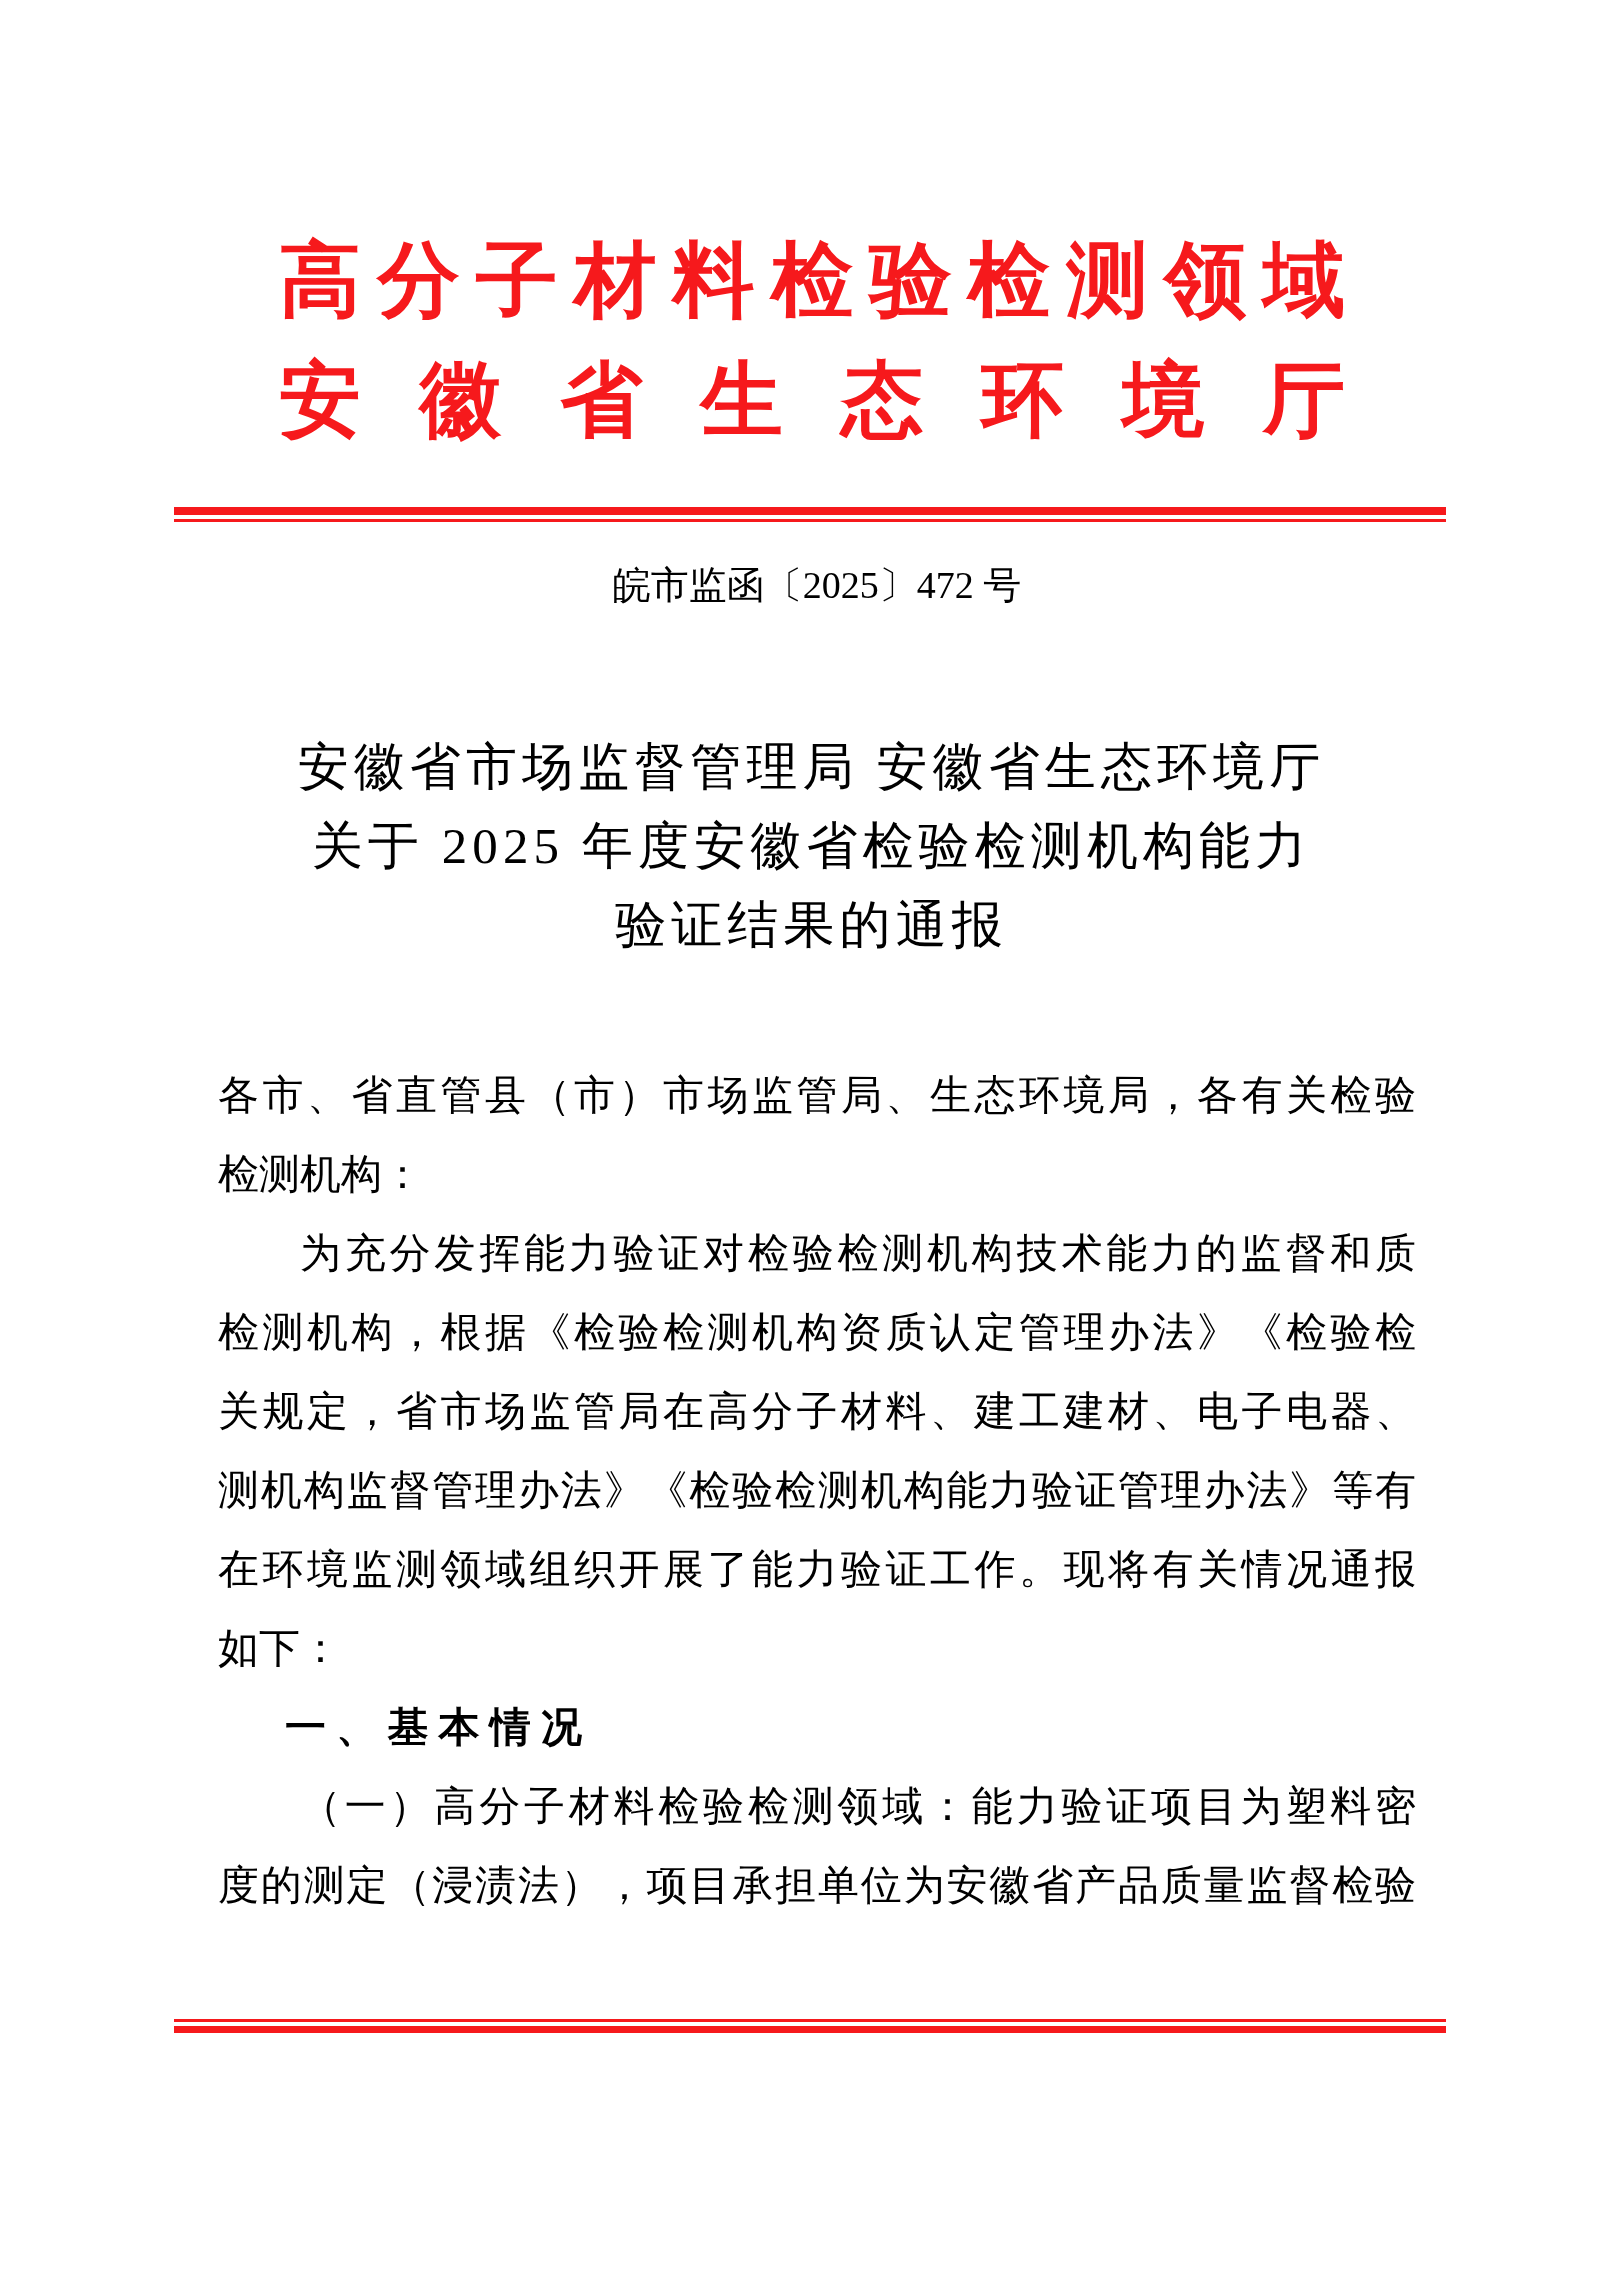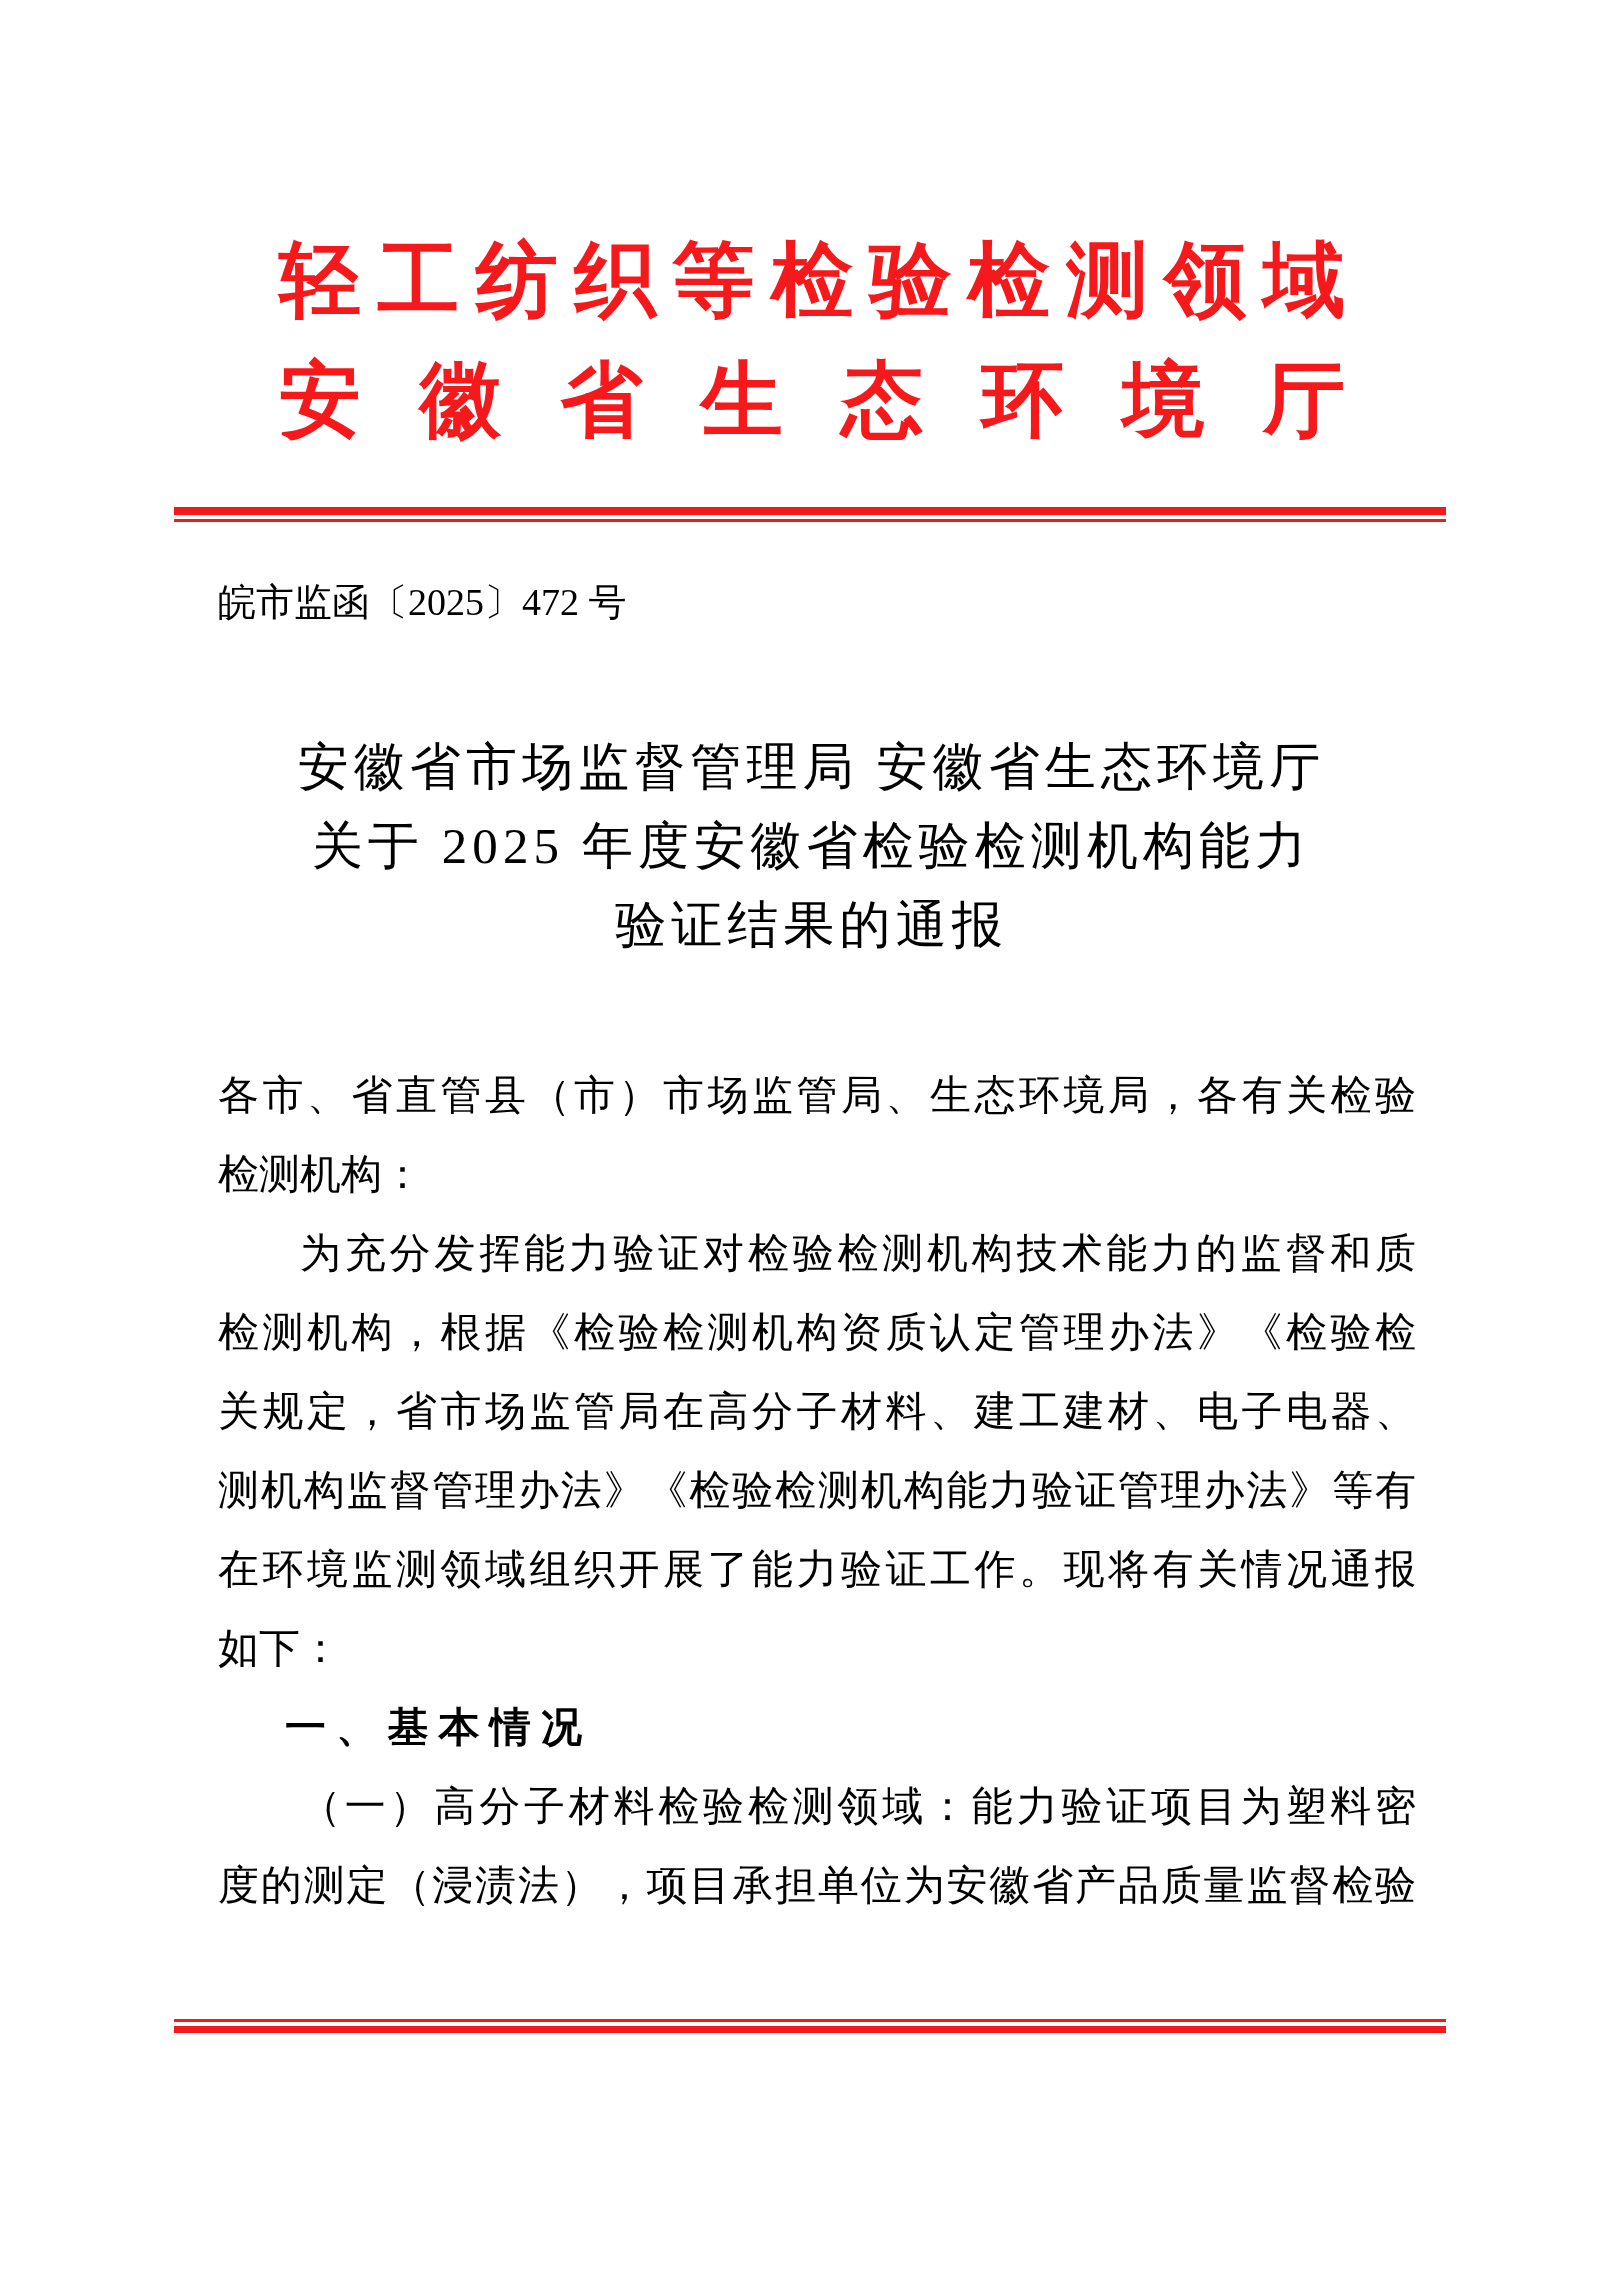--- a/index.html
+++ b/index.html
@@ -36,24 +36,24 @@
   .rule-top { top: 507px; }
   .rule-bottom { top: 2019px; }
   .rule .thick { height: 7.7px; background: var(--red, #f6191c); }
   .rule .thin  { height: 3.1px;  background: var(--red, #f6191c); }
   .rule-top .thin { margin-top: 4.1px; }
   .rule-bottom .thick { margin-top: 3.6px; }
 
   
   .doc-number {
     position: absolute;
-    top: 574px;
+    top: 557px;
     left: 218px;
     width: 1198px;
-    text-align: left;
+    text-align: center;
     font-size: 38px;
     line-height: 56px;
   }
 
   
   .title-block {
     position: absolute;
     top: 728px;
     left: 0;
     width: 1623px;
@@ -82,21 +82,21 @@
     font-weight: bold;
     letter-spacing: 10.2px;
   }
 </style>
 </head>
 <body>
 
 <div class="page">
 
   <div class="agency-header">
-    <div class="agency-line">轻工纺织等检验检测领域</div>
+    <div class="agency-line">高分子材料检验检测领域</div>
     <div class="agency-line">安徽省生态环境厅</div>
   </div>
 
   <div class="rule rule-top">
     <div class="thick"></div>
     <div class="thin"></div>
   </div>
 
   <div class="doc-number">皖市监函〔2025〕472 号</div>
 

